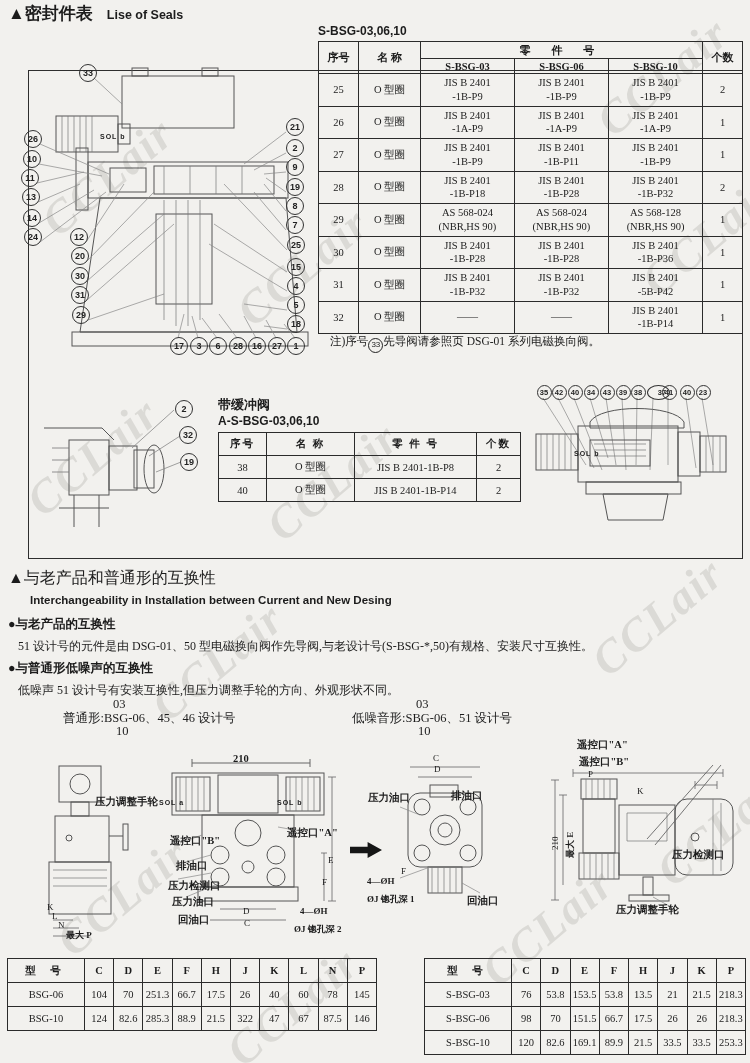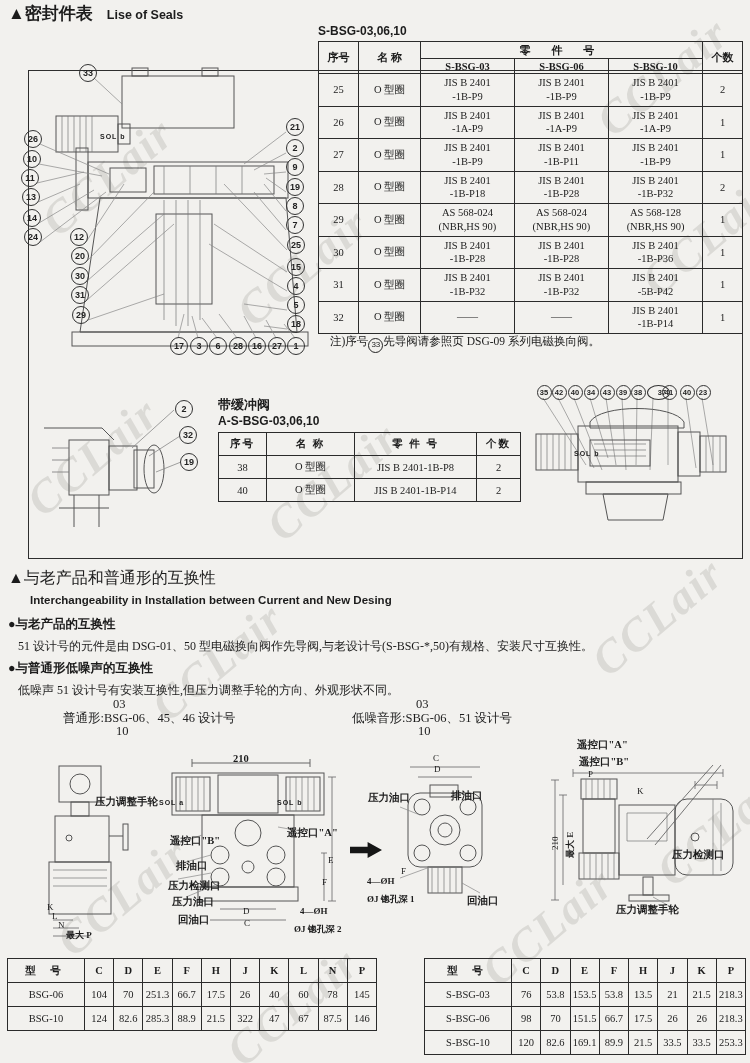--- a/index.html
+++ b/index.html
@@ -280,21 +280,21 @@
               <span>JIS B 2401</span>
               <span>-1B-P14</span>
             </td>
             <td>1</td>
           </tr>
         </tbody>
     </table>
   </div>
 
   <div class="abs notel" style="left:330px;top:334px">
-    <span>注)序号</span><span class="ccirc">33</span><span>先导阀请参照页 DSG-09 系列电磁换向阀。</span>
+    <span>注)序号</span><span class="ccirc">33</span><span>先导阀请参照页 DSG-01 系列电磁换向阀。</span>
   </div>
 
   <div class="panel" id="small-diagram" style="left:14px;top:388px;width:200px;height:150px">
     <svg width="200" height="150" viewBox="0 0 200 150" stroke="#555" fill="none" stroke-width="1">
       <path d="M30,40 L88,40 L100,52"></path>
       <rect x="55" y="52" width="40" height="55"></rect>
       <path d="M38,60 h17 M38,72 h17 M38,84 h17" stroke="#777" stroke-width="0.8"></path>
       <rect x="95" y="58" width="28" height="44"></rect>
       <rect x="120" y="62" width="20" height="38"></rect>
       <ellipse cx="140" cy="81" rx="10" ry="24"></ellipse>

